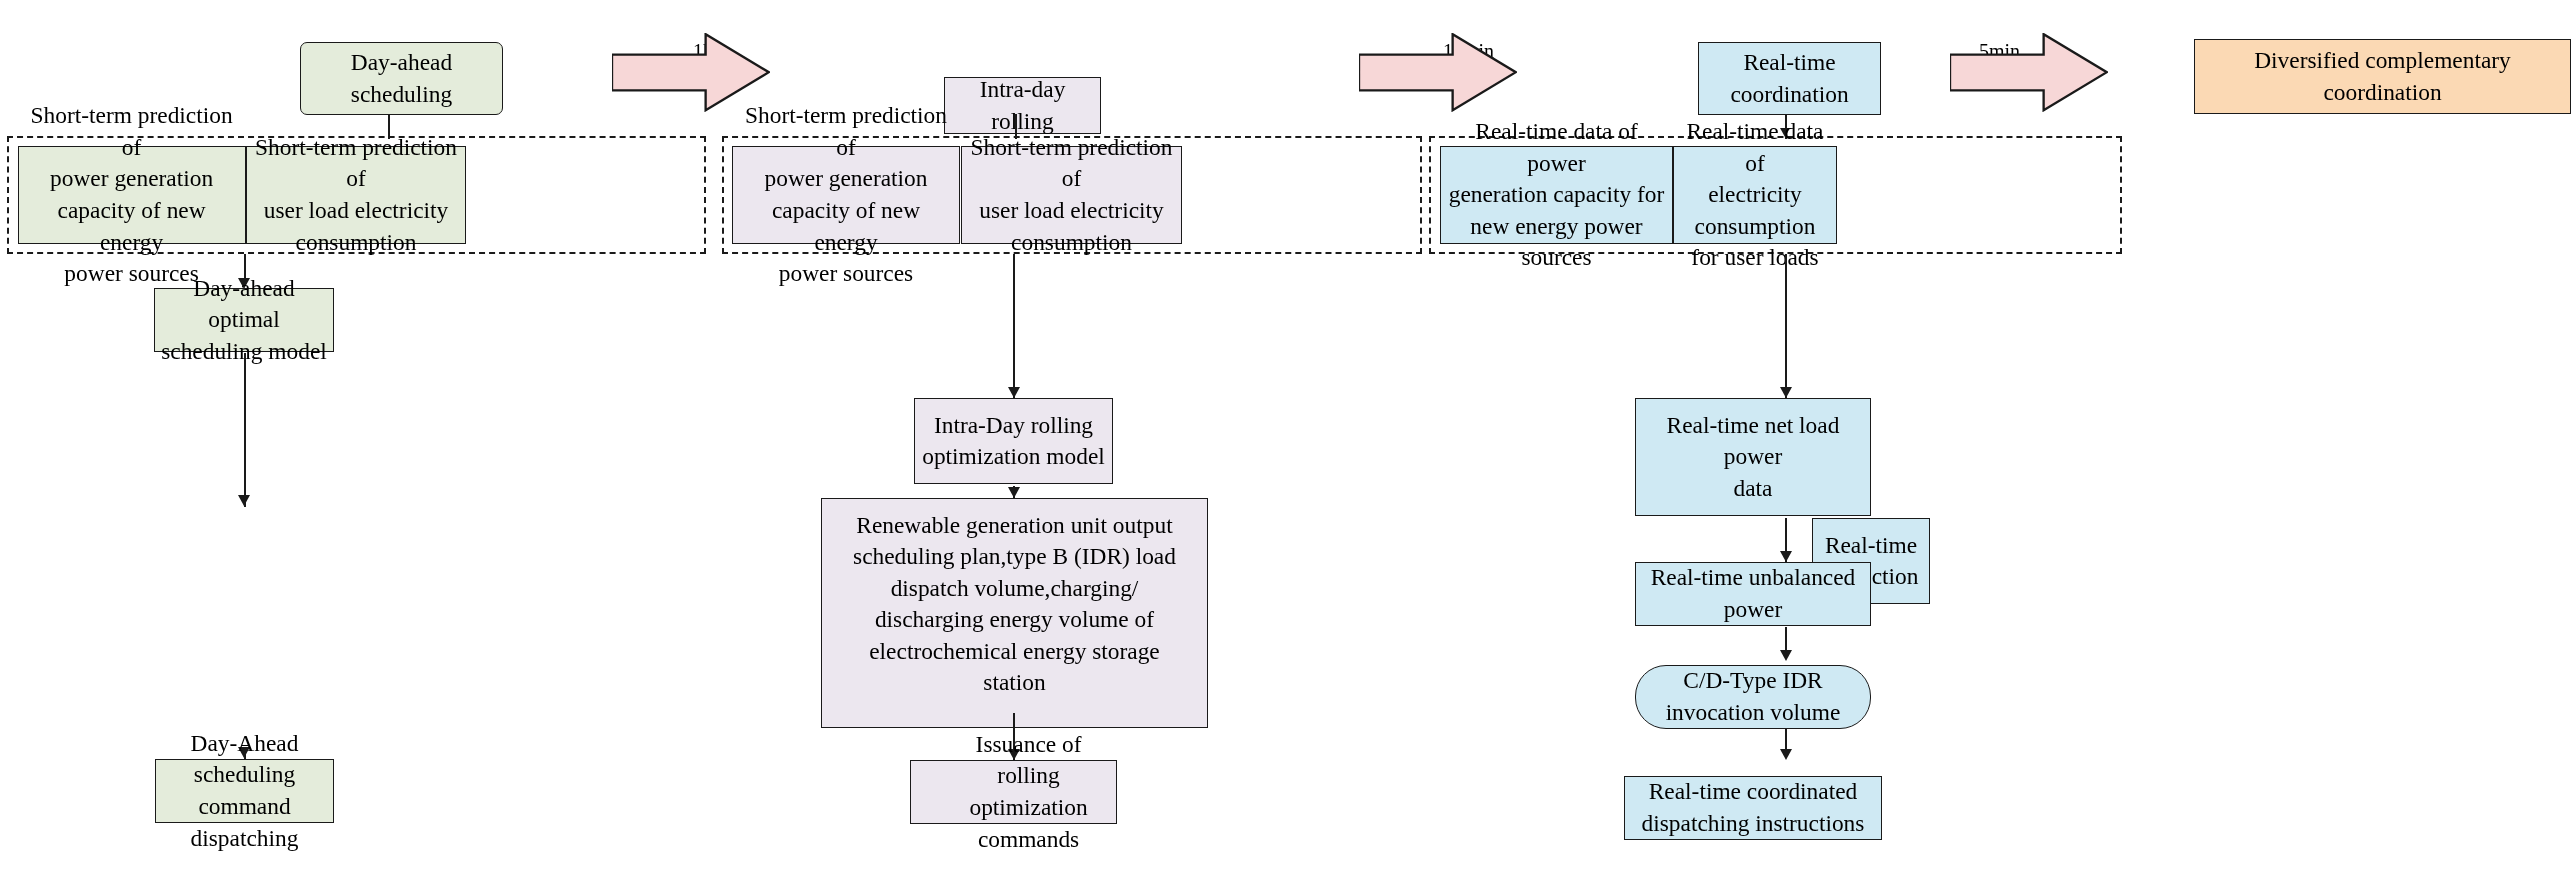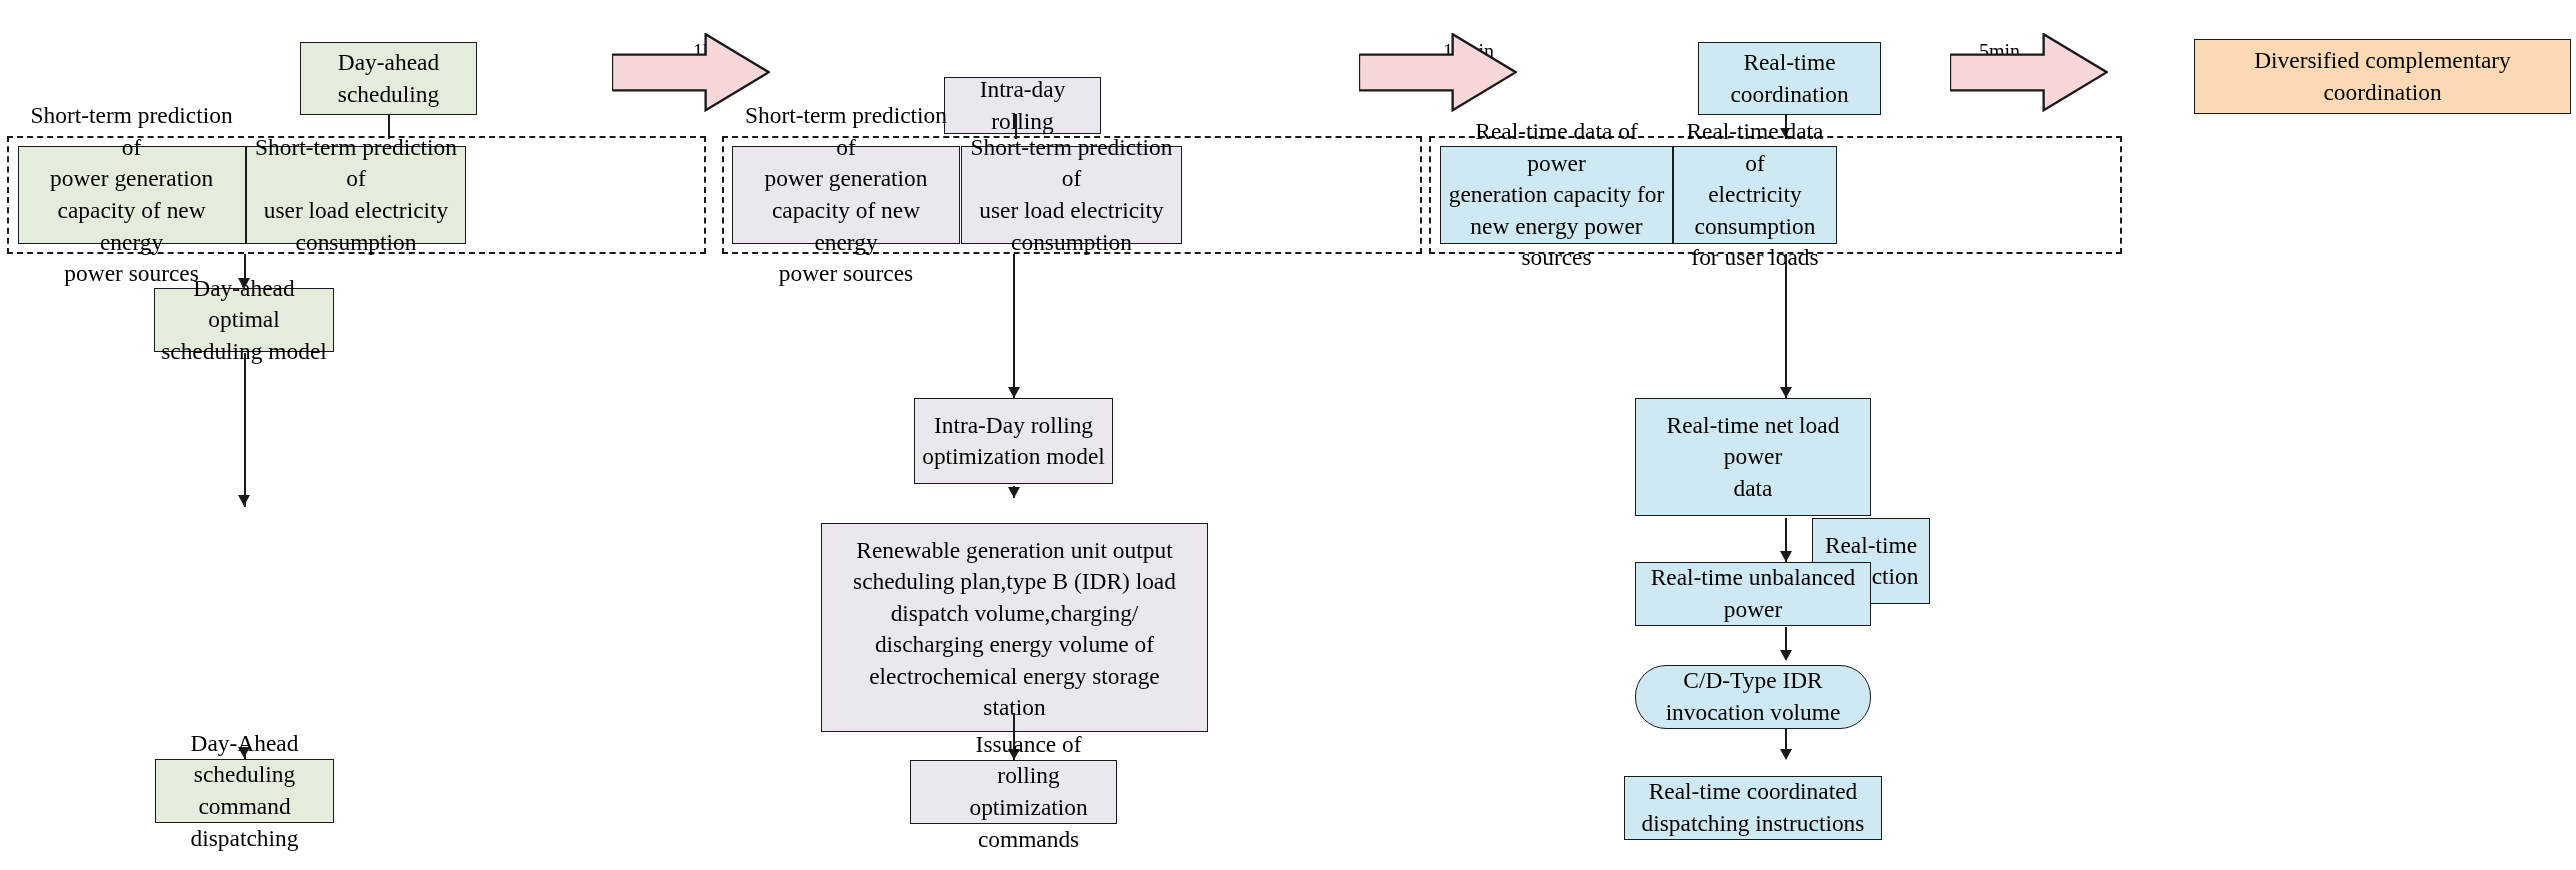--- a/index.html
+++ b/index.html
@@ -69,21 +69,21 @@
 
   
   .fs-phase{font-size:23.4px;}
   .fs-body {font-size:23.4px;}
 </style>
 </head>
 <body>
 
 <div id="canvas">
 
-  <div class="box green fs-phase" style="left:300px;top:42px;width:177px;height:73px;">Day-ahead
+  <div class="box green fs-phase" style="left:300px;top:42px;width:203px;height:73px;border-radius:7px;">Day-ahead
 scheduling</div>
 
   <div class="vline" style="left:388px;top:114px;height:25px;"></div>
 
   <div class="dashgroup" style="left:7px;top:136px;width:699px;height:118px;"></div>
 
   <div class="box green fs-body" style="left:17.6px;top:146px;width:228px;height:98px;">Short-term prediction of
 power generation
 capacity of new energy
 power sources</div>
@@ -133,21 +133,21 @@
 
   <div class="vline" style="left: 1013px; top: 254px; height: 144px;"></div>
   <div class="arrowhead" style="left: 1008px; top: 387px;"></div>
 
   <div class="box lav fs-body" style="left: 914px; top: 398px; width: 199px; height: auto; padding-top: 10.5px; padding-bottom: 10.5px;">Intra-Day rolling
 optimization model</div>
 
   <div class="vline" style="left: 1013px; top: 486px; height: 12.3px;"></div>
   <div class="arrowhead" style="left: 1008px; top: 487px;"></div>
 
-  <div class="box lav fs-body" style="left: 821px; top: 498px; width: 387px; height: auto; padding-top: 10.5px; padding-bottom: 7px; margin-top: 25px;">Renewable generation unit output
+  <div class="box lav fs-body" style="left: 821px; top: 498px; width: 387px; height: auto; padding-top: 10.5px; padding-bottom: 28px;">Renewable generation unit output
 scheduling plan,type B (IDR) load
 dispatch volume,charging/
 discharging energy volume of
 electrochemical energy storage
 station</div>
 
   <div class="vline" style="left: 1013px; top: 713px; height: 47px;"></div>
   <div class="arrowhead" style="left:1008px;top:749px;"></div>
 
   <div class="box lav fs-body" style="left:910px;top:760px;width:207px;height:64px;padding-left:36px;">Issuance of rolling

